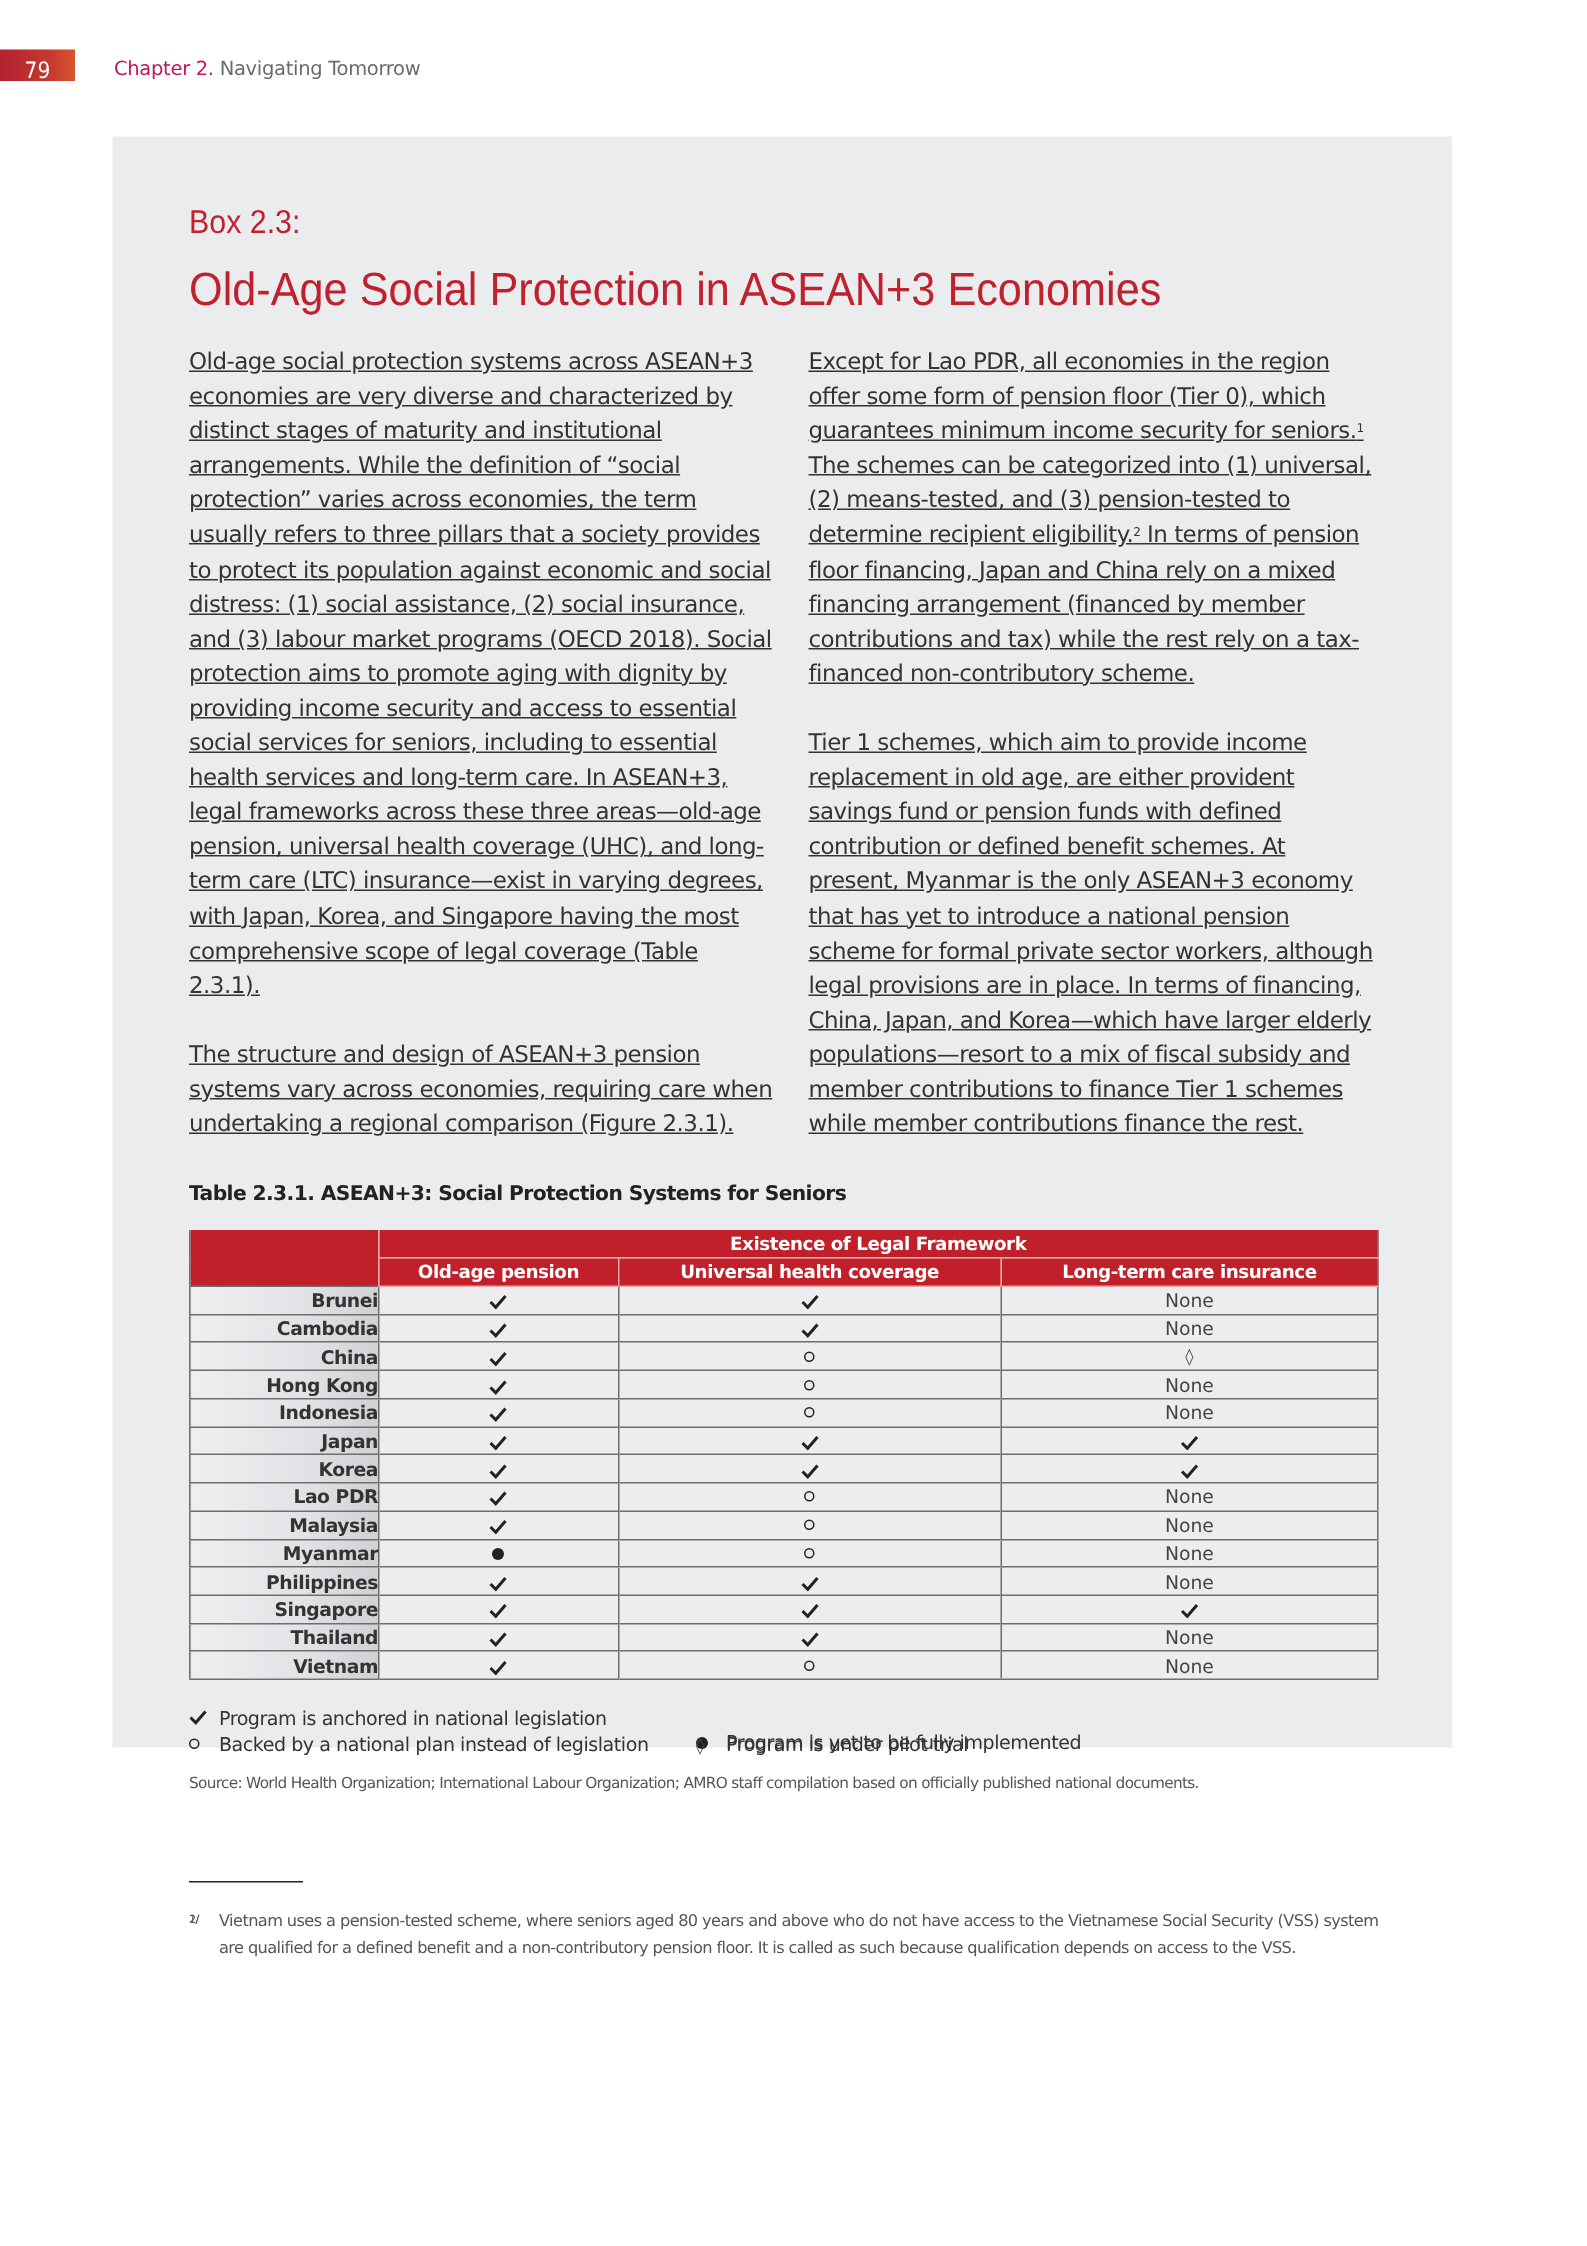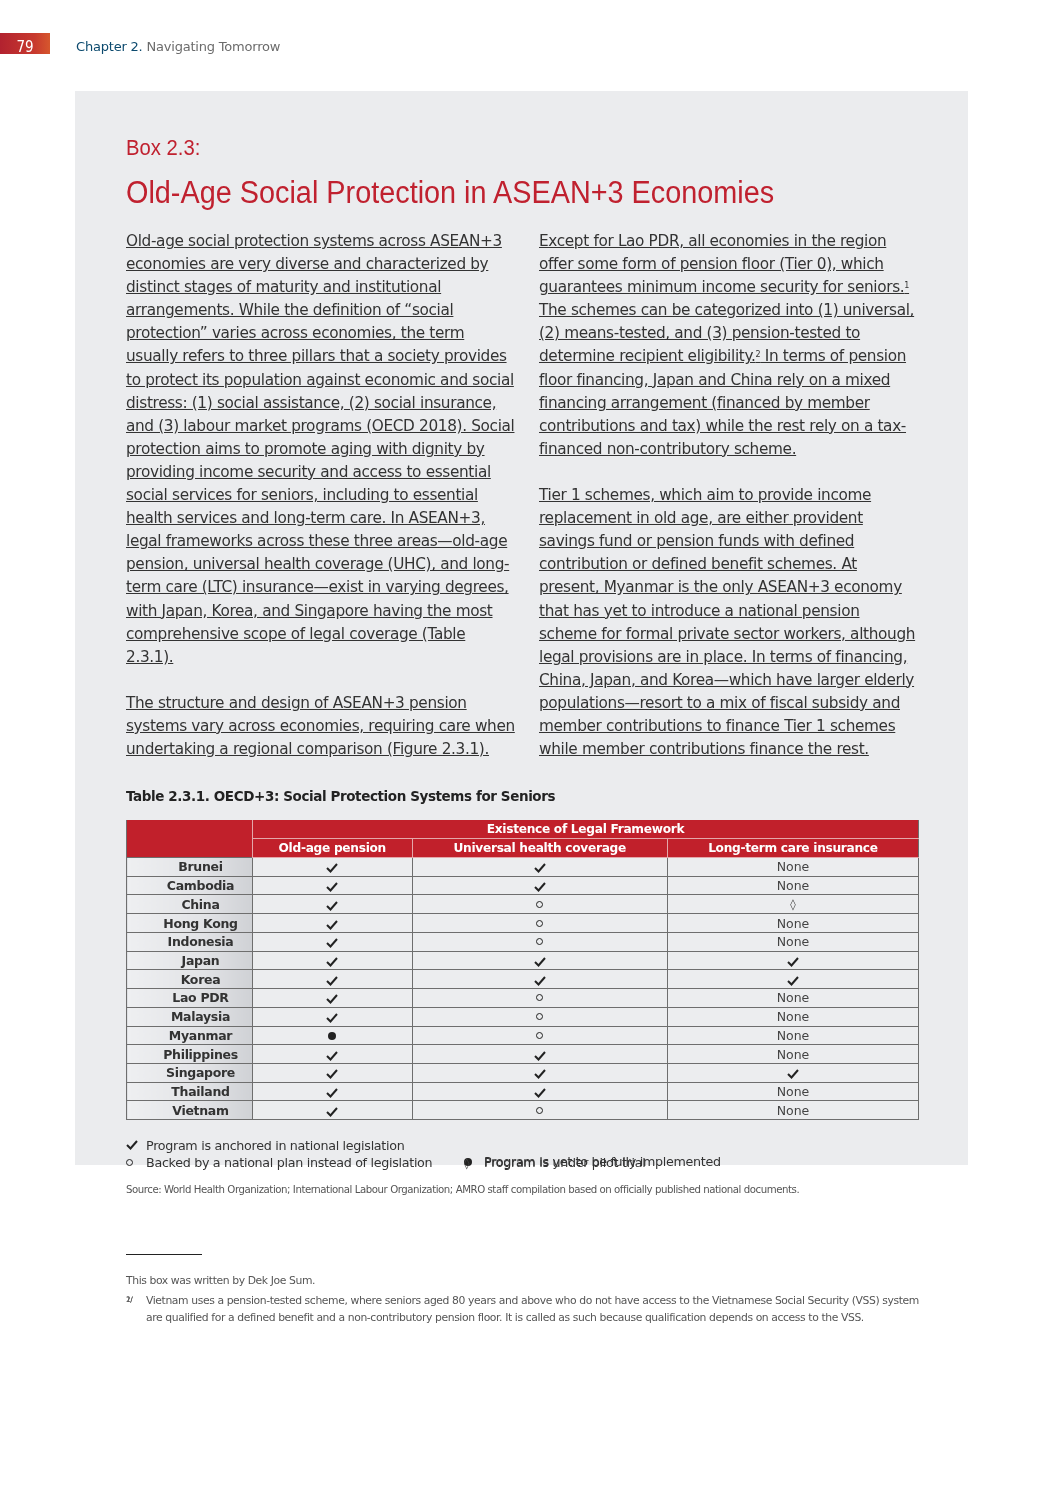--- a/index.html
+++ b/index.html
@@ -11,21 +11,21 @@
   .page-num {
     position: absolute; left: 0; top: 33px; width: 50px; height: 21px;
     background: linear-gradient(90deg, #b2222f 0%, #c83a2e 70%, #d6572d 100%);
     color: #fff; font-size: 15px; line-height: 28px; text-align: center;
     font-family: "DejaVu Sans Condensed", "DejaVu Sans", sans-serif;
   }
   .running-head {
     position: absolute; left: 76px; top: 39px; font-size: 13px; color: #6b6b6b;
     font-family: "DejaVu Sans", sans-serif; letter-spacing: -0.2px;
   }
-  .running-head .chap { color: #0c4a6e; text-align: right; }
+  .running-head .chap { color: #be185d; text-align: right; }
 
   .box {
     position: absolute; left: 75px; top: 91px; width: 893px; height: 1074px;
     background: #ebecee;
   }
   .box-label {
     position: absolute; left: 51px; top: 44px; font-size: 22px; color: #c0212f;
     font-family: "Liberation Sans Narrow", "Liberation Sans", sans-serif; font-weight: normal;
     transform: scaleX(0.92); transform-origin: left;
   }
@@ -57,21 +57,21 @@
     height: 18px; padding: 0; letter-spacing: -0.3px;
     border-left: 1px solid #e4a7aa; border-bottom: 1px solid #e4a7aa;
   }
   table.sp th.corner { border-left: none; border-bottom: none; width: 125px; }
   table.sp th.group { border-bottom: 1px solid #e4a7aa; }
   table.sp td {
     height: 17.7px; padding: 0; text-align: center; border-top: 1px solid #6e6e6e;
     border-left: 1px solid #6e6e6e; background: #ecedef; line-height: 17px;
   }
   table.sp td.name {
-    text-align: center; padding-left: 22px; font-weight: bold; color: #333; border-left: none;
+    text-align: right; padding-left: 22px; font-weight: bold; color: #333; border-left: none;
     background: linear-gradient(90deg, #eeeff1 0%, #e2e3e6 60%, #cfd1d5 100%);
     letter-spacing: -0.3px;
   }
   table.sp tr:last-child td { border-bottom: 1px solid #6e6e6e; }
   table.sp { border-left: 1px solid #6e6e6e; border-right: 1px solid #6e6e6e; }
   .mk { display: inline-block; width: 14px; text-align: center; color: #222; }
   .mk-check svg { vertical-align: -2px; }
   .mk-ring { display: inline-block; width: 5px; height: 5px; border: 1.6px solid #222; border-radius: 50%; vertical-align: 1px; }
   .mk-dot { display: inline-block; width: 8px; height: 8px; background: #222; border-radius: 50%; vertical-align: 0px; }
   .mk-diamond { font-size: 11px; color: #444; }
@@ -111,21 +111,21 @@
   <div class="col col-left">
     <p>Old-age social protection systems across ASEAN+3 economies are very diverse and characterized by distinct stages of maturity and institutional arrangements. While the definition of “social protection” varies across economies, the term usually refers to three pillars that a society provides to protect its population against economic and social distress: (1) social assistance, (2) social insurance, and (3) labour market programs (OECD 2018). Social protection aims to promote aging with dignity by providing income security and access to essential social services for seniors, including to essential health services and long-term care. In ASEAN+3, legal frameworks across these three areas—old-age pension, universal health coverage (UHC), and long-term care (LTC) insurance—exist in varying degrees, with Japan, Korea, and Singapore having the most comprehensive scope of legal coverage (Table 2.3.1).</p>
     <p>The structure and design of ASEAN+3 pension systems vary across economies, requiring care when undertaking a regional comparison (Figure 2.3.1).</p>
   </div>
 
   <div class="col col-right">
     <p><span>Except for Lao PDR, all economies in the region offer some form of pension floor (Tier 0), which guarantees minimum income security for seniors.</span><sup>1</sup><span> The schemes can be categorized into (1) universal, (2) means-tested, and (3) pension-tested to determine recipient eligibility.</span><sup>2</sup><span> In terms of pension floor financing, Japan and China rely on a mixed financing arrangement (financed by member contributions and tax) while the rest rely on a tax-financed non-contributory scheme.</span></p>
     <p>Tier 1 schemes, which aim to provide income replacement in old age, are either provident savings fund or pension funds with defined contribution or defined benefit schemes. At present, Myanmar is the only ASEAN+3 economy that has yet to introduce a national pension scheme for formal private sector workers, although legal provisions are in place. In terms of financing, China, Japan, and Korea—which have larger elderly populations—resort to a mix of fiscal subsidy and member contributions to finance Tier 1 schemes while member contributions finance the rest.</p>
   </div>
 
-  <div class="table-title">Table 2.3.1. OECD+3: Social Protection Systems for Seniors</div>
+  <div class="table-title">Table 2.3.1. ASEAN+3: Social Protection Systems for Seniors</div>
 
   <table class="sp">
     <thead>
       <tr>
         <th class="corner" rowspan="2"></th>
         <th class="group" colspan="3">Existence of Legal Framework</th>
       </tr>
       <tr>
         <th>Old-age pension</th>
         <th>Universal health coverage</th>
@@ -275,17 +275,16 @@
     <div class="item" style="left:338px;top:17px"><span class="sym"><span class="mk-diamond">◊</span></span><span>Program is under pilot trial</span></div>
   </div>
 
   <div class="source">
     <div>Source: World Health Organization; International Labour Organization; AMRO staff compilation based on officially published national documents.</div>
   </div>
 
   <div class="rule"></div>
 
   <div class="footnotes">
-    <div style="margin-bottom:2px">This box was written by Dek Joe Sum.</div>
     <div class="fn"><span class="num">1/</span></div>
     <div class="fn"><span class="num">2/</span><span>Vietnam uses a pension-tested scheme, where seniors aged 80 years and above who do not have access to the Vietnamese Social Security (VSS) system are qualified for a defined benefit and a non-contributory pension floor. It is called as such because qualification depends on access to the VSS.</span></div>
   </div>
 </div>
 
 </body></html>

